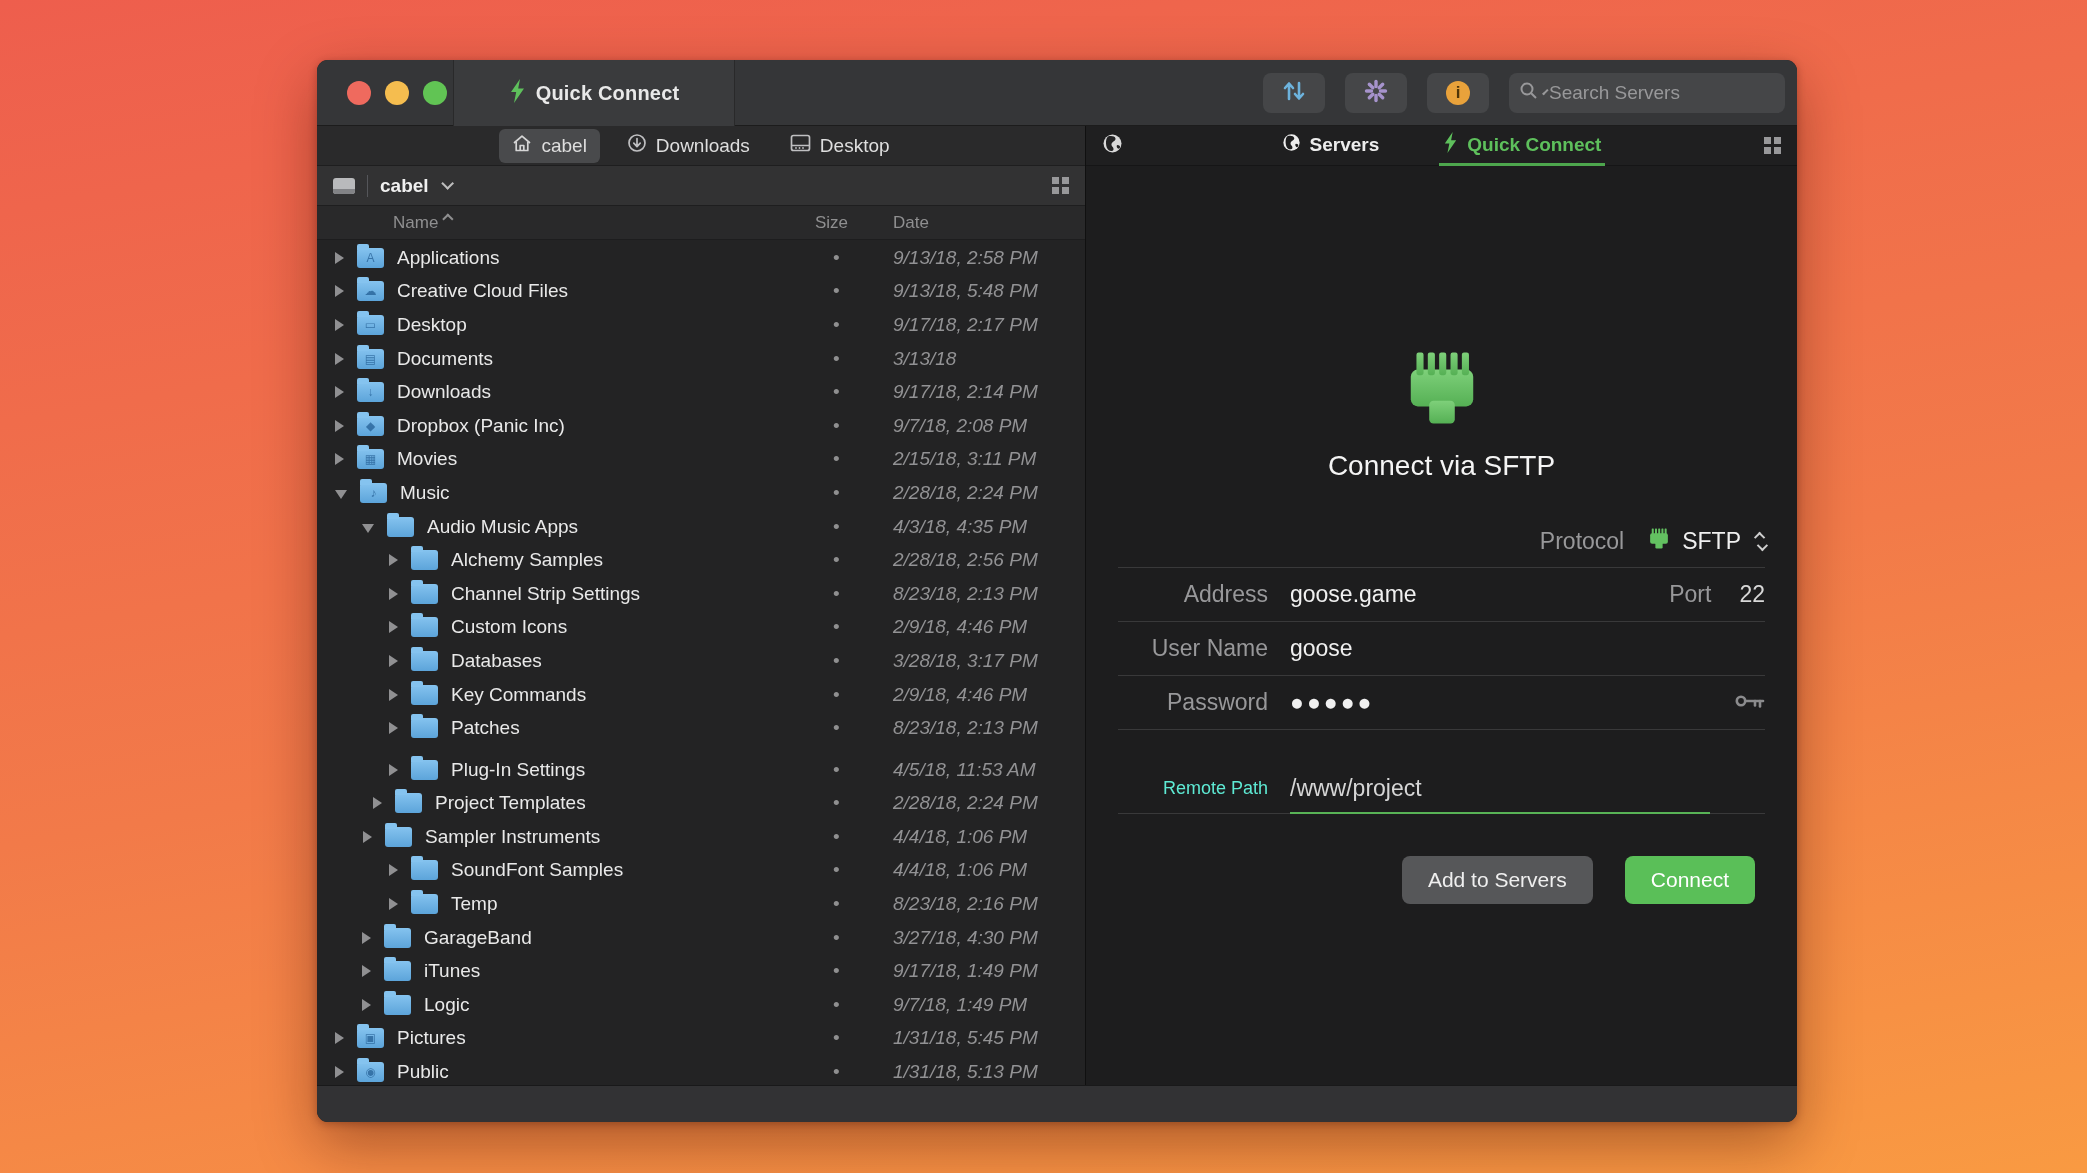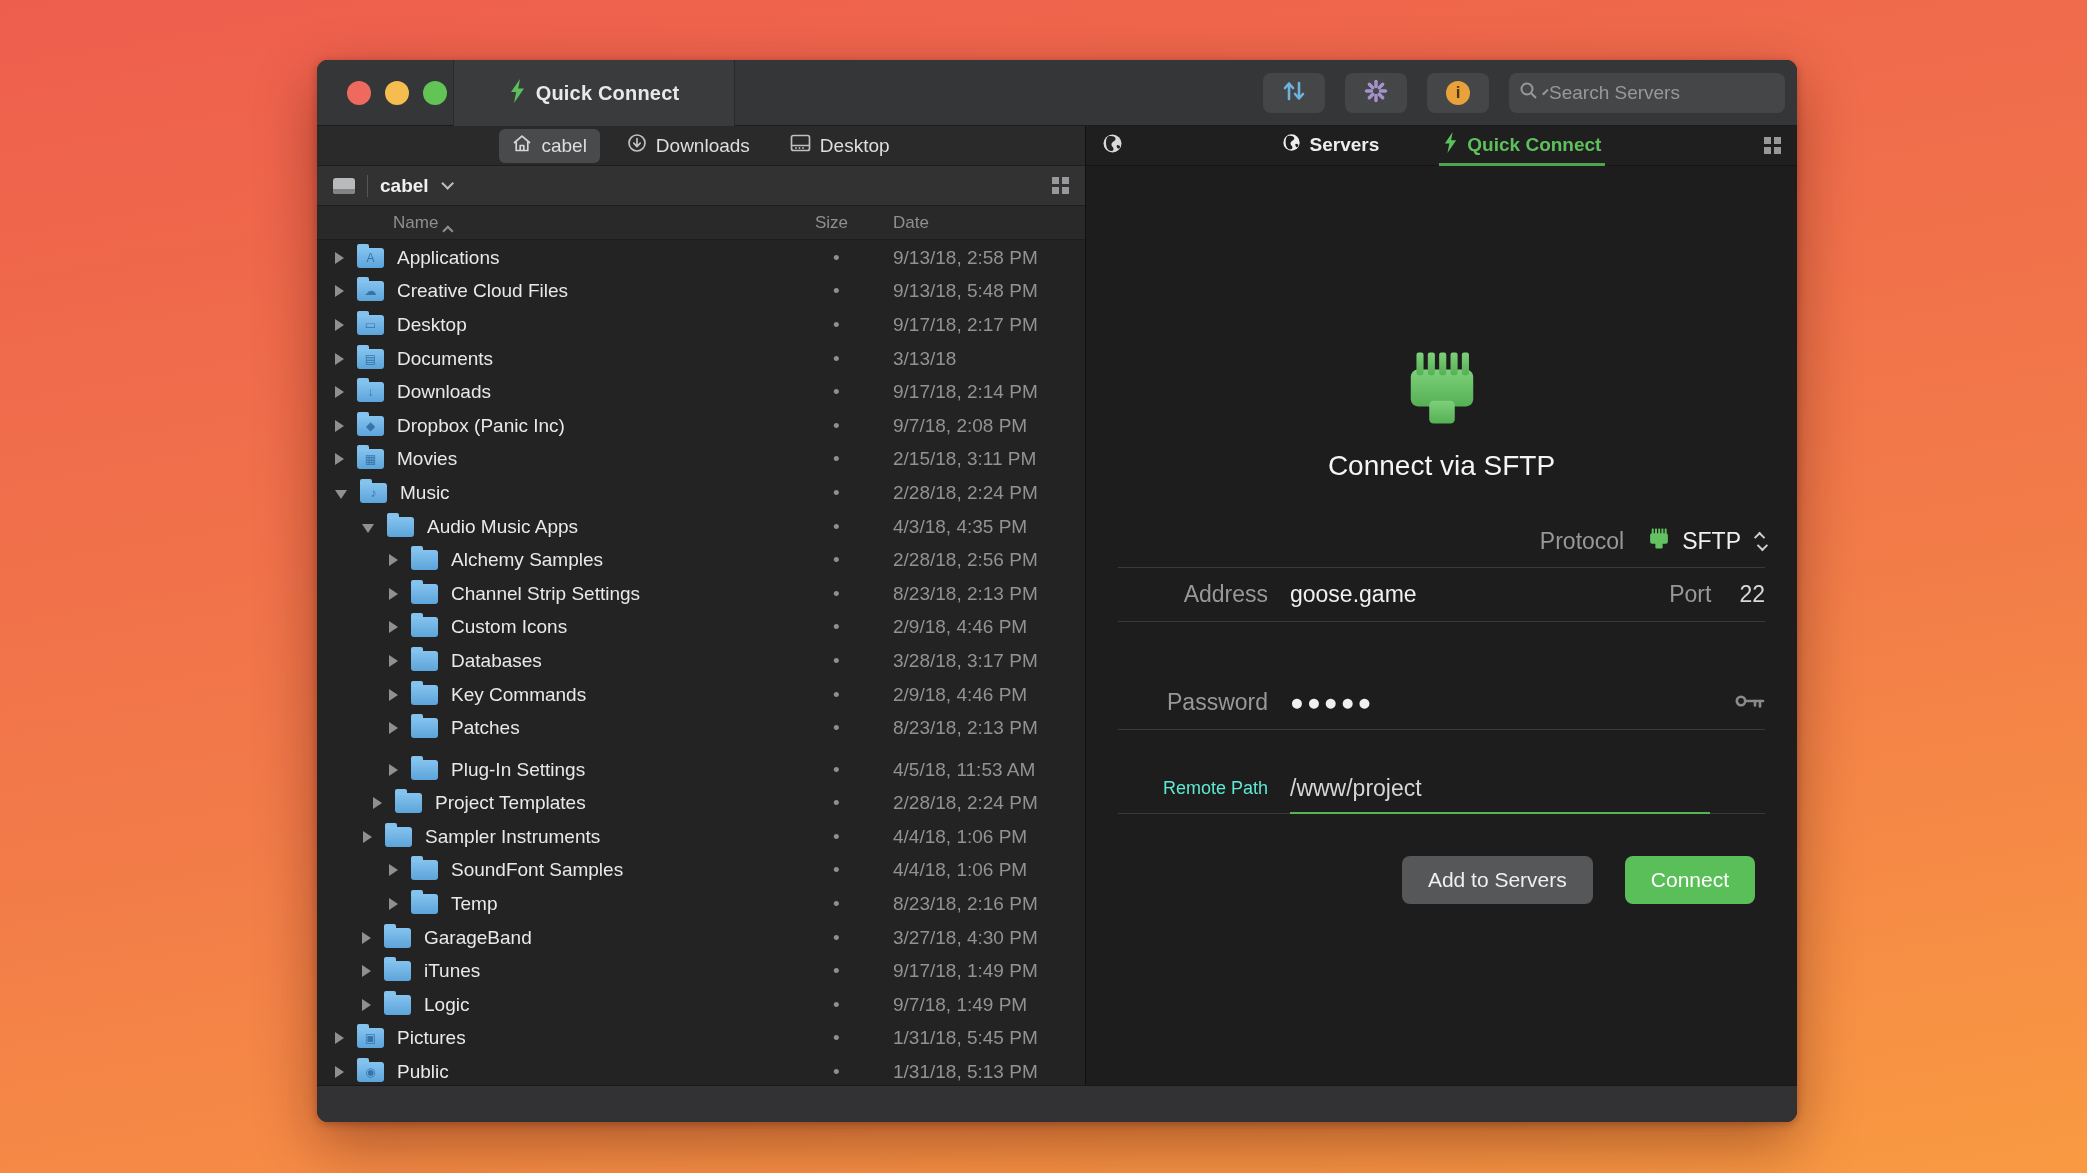--- a/index.html
+++ b/index.html
@@ -57,41 +57,41 @@
   .pathbar .loc { color: #f0f0f0; font-size: 19px; font-weight: bold; }
   .chev-down { width: 9px; height: 9px; border-right: 2px solid #bdbdbd; border-bottom: 2px solid #bdbdbd;
     transform: rotate(45deg) translateY(-3px); }
   .pathbar .spring { flex: 1; }
   .grid-icon { position: relative; width: 17px; height: 17px; }
   .grid-icon::before { content: ""; position: absolute; width: 7px; height: 7px; background: #98989a;
     box-shadow: 10px 0 0 #98989a, 0 10px 0 #98989a, 10px 10px 0 #98989a; }
   
   .col-header { position: relative; height: 34px; flex: 0 0 34px; background: #29292a; border-bottom: 1px solid #1d1d1e;
     color: #8f8f90; font-size: 17px; }
-  .col-header .c-name { position: absolute; left: 76px; top: 7px; display: flex; gap: 8px; align-items: flex-end; }
+  .col-header .c-name { position: absolute; left: 76px; top: 7px; display: flex; gap: 8px; align-items: flex-start; }
   .caret-up { width: 8px; height: 8px; border-left: 2px solid #8f8f90; border-top: 2px solid #8f8f90;
     transform: rotate(45deg) translateY(3px); }
   .col-header .c-size { position: absolute; left: 498px; top: 7px; }
   .col-header .c-date { position: absolute; left: 576px; top: 7px; }
   
   .file-list { flex: 1; overflow: hidden; background: #232324; padding-top: 1px; }
   .row { position: relative; height: 33.6px; display: flex; align-items: center; }
   .disc { width: 0; height: 0; border-left: 9px solid #909092; border-top: 6px solid transparent;
     border-bottom: 6px solid transparent; margin-right: 13px; flex: 0 0 auto; }
   .disc.open { border-left: 6px solid transparent; border-right: 6px solid transparent;
     border-top: 9px solid #909092; border-bottom: none; margin-top: 3px; }
   .folder { position: relative; width: 27px; height: 20px; border-radius: 3px;
     background: linear-gradient(180deg, #85c3ef, #5ca4da); margin-right: 13px; flex: 0 0 auto; }
   .folder::before { content: ""; position: absolute; top: -4px; left: 0; width: 12px; height: 6px;
     border-radius: 2px 2px 0 0; background: #85c3ef; }
   .folder .badge { position: absolute; inset: 0; display: flex; align-items: center; justify-content: center;
     font-size: 12px; font-style: normal; color: rgba(16,74,128,.60); }
   .fname { color: #e9e9e9; font-size: 19px; white-space: nowrap; }
   .fsize { position: absolute; left: 516px; color: #8f8f90; font-size: 19px; }
-  .fdate { position: absolute; left: 576px; color: #929294; font-size: 19px; white-space: nowrap; }
+  .fdate { position: absolute; left: 576px; color: #929294; font-size: 19px; white-space: nowrap; font-style: italic; }
   
   .right-pane { flex: 1; position: relative; background: #1d1d1e; }
   .rp-header { position: absolute; left: 0; right: 0; top: 0; height: 40px; background: #1f1f20;
     border-bottom: 1px solid #151516; display: flex; align-items: center; padding: 0 16px; }
   .rp-tabs { position: absolute; left: 0; right: 0; top: 0; height: 40px;
     display: flex; align-items: stretch; justify-content: center; gap: 56px; }
   .rtab { display: flex; align-items: center; gap: 9px; font-size: 19px; font-weight: bold;
     color: #ededed; border-bottom: 3px solid transparent; padding: 0 4px; }
   .rtab.active { color: #5ec05c; border-bottom-color: #4da64d; }
   .rp-header .spring { flex: 1; }
@@ -527,20 +527,24 @@
 
       <div class="frow row-address">
         <span class="lab">Address</span>
         <span class="val">goose.game</span>
         <span class="port-group">
           <span class="plab">Port</span>
           <span class="pval">22</span>
         </span>
       </div>
 
+      <div class="frow row-username">
+        <span class="lab">User Name</span>
+        <span class="val">goose</span>
+      </div>
 
       <div class="frow row-password">
         <span class="lab">Password</span>
         <span class="val dots">●●●●●</span>
         <span class="key-icon">
           <svg width="30" height="16" viewBox="0 0 30 16" fill="none" stroke="#8b8b8d" stroke-width="2.6" stroke-linecap="round">
             <circle cx="6" cy="8" r="4.2"></circle>
             <line x1="10.5" y1="8" x2="28" y2="8"></line>
             <line x1="20" y1="8" x2="20" y2="12.5"></line>
             <line x1="25" y1="8" x2="25" y2="13.5"></line>

